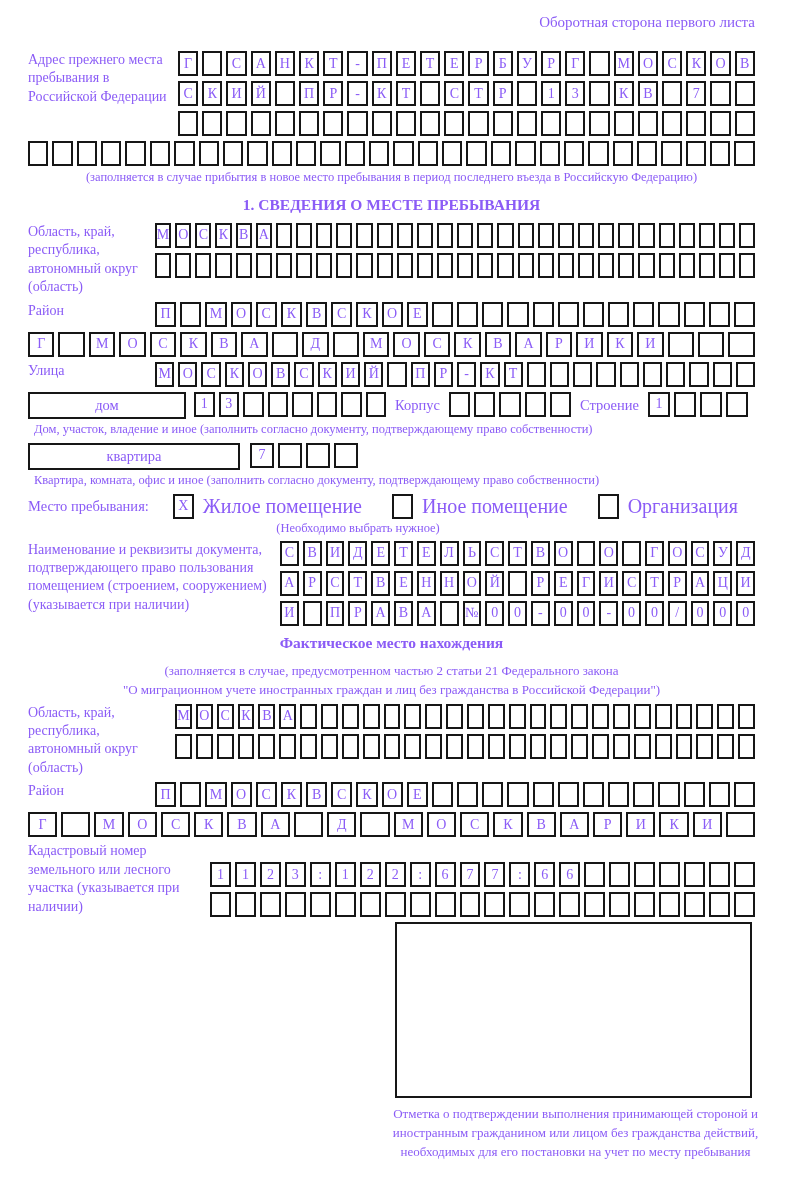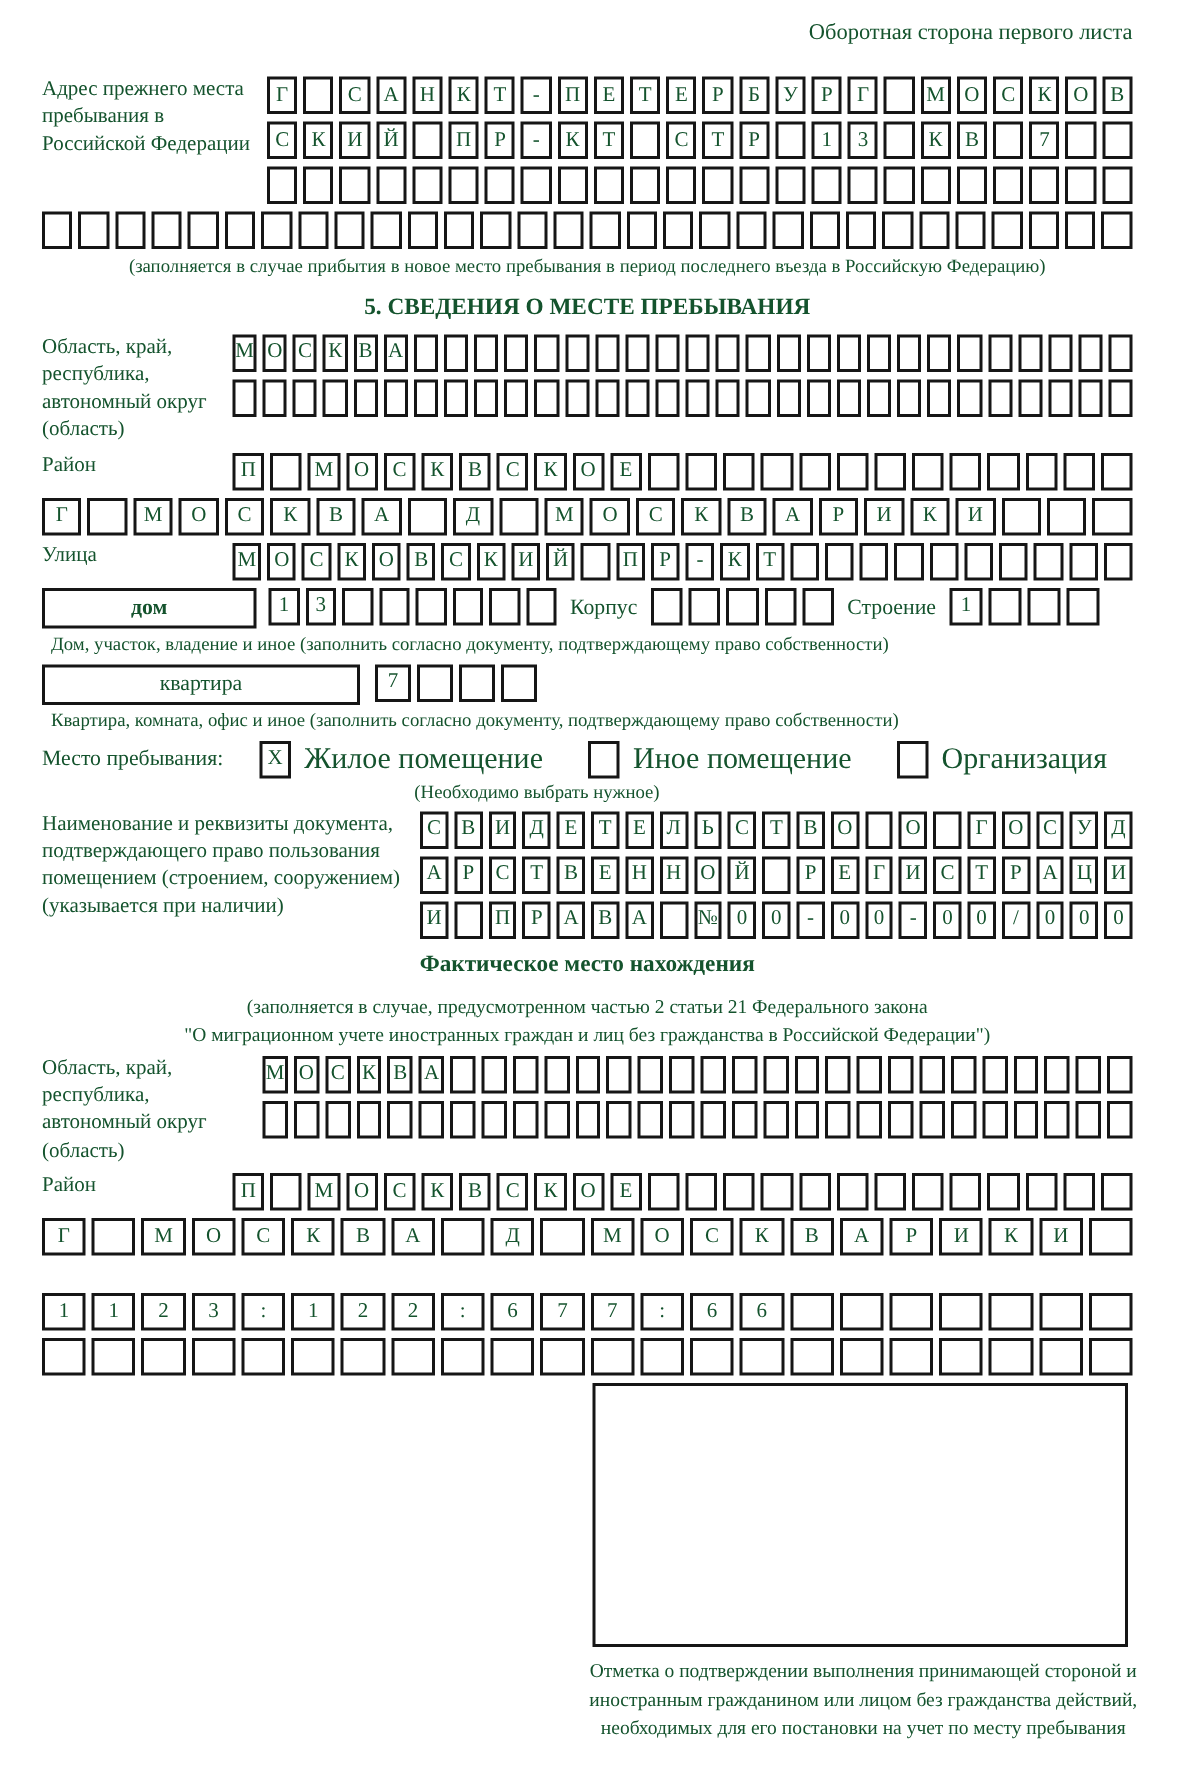--- a/index.html
+++ b/index.html
@@ -1,20 +1,20 @@
 <!DOCTYPE html>
 <html><head>
 <meta charset="utf-8">
 <style>
   html,body{margin:0;padding:0;background:#ffffff;}
   .page{
     width:800px;height:1180px;box-sizing:border-box;
     padding:14px 45px 0 28px;
     font-family:"Liberation Serif","DejaVu Serif",serif;
-    color:#14532d;background:#fff;overflow:hidden;position:relative;
+    color:#8b5cf6;background:#fff;overflow:hidden;position:relative;
   }
   .side-note{text-align:right;font-size:15px;margin-bottom:20px;}
   .lrow{display:flex;align-items:flex-start;margin-bottom:5px;}
   .lbl{font-size:14px;line-height:1.32;flex:none;box-sizing:border-box;padding-right:6px;}
   .w150{width:150px;} .w127{width:127px;} .w145{width:145px;}
   .w147{width:147px;} .w200{width:200px;} .w182{width:182px;} .w252{width:252px;}
   .rows{display:flex;flex-direction:column;gap:5px;flex:1 1 auto;min-width:0;}
   .boxrow{display:flex;gap:4px;flex:1 1 auto;min-width:0;}
   .boxrow.fixed{flex:none;}
   .cell{
@@ -22,21 +22,21 @@
     display:flex;align-items:center;justify-content:center;
     font-size:14px;background:#fff;overflow:hidden;
   }
   .full{margin:0 0 4px 0;}
   .note{font-size:12.5px;line-height:1.25;}
   .center{text-align:center;}
   .sec-title{font-size:15.5px;font-weight:bold;text-align:center;margin:10px 0 9px 0;}
   .domrow{display:flex;align-items:flex-start;margin-bottom:3px;}
   .widebox{border:2px solid #161616;box-sizing:border-box;height:27px;display:flex;
     align-items:center;justify-content:center;font-size:14.5px;flex:none;}
-  .wb160{width:143px;margin-right:8px;font-weight:bold;}
+  .wb160{width:158px;margin-right:8px;}
   .wb210{width:212px;margin-right:10px;}
   .r190{width:192px;} .r120{width:122px;} .r100{width:100px;} .r108{width:108px;}
   .inline-lbl{font-size:14.5px;line-height:27px;padding:0 9px;flex:none;}
   .under-note{font-size:12.5px;margin:1px 0 6px 0;padding-left:6px;}
   .mrow{display:flex;align-items:center;margin:4px 0 2px 0;}
   .mlabel{font-size:14.5px;flex:none;margin-right:24px;}
   .cbox{width:21px;height:25px;border:2px solid #161616;box-sizing:border-box;flex:none;
     display:flex;align-items:center;justify-content:center;font-size:14px;}
   .opt{font-size:20px;flex:none;margin:0 30px 0 9px;}
   .opt:last-child{margin-right:0;}
@@ -164,21 +164,21 @@
       <div class="cell"></div>
       <div class="cell"></div>
       <div class="cell"></div>
       <div class="cell"></div>
       <div class="cell"></div>
       <div class="cell"></div>
       <div class="cell"></div>
     </div>
   <div class="note center mb6">(заполняется в случае прибытия в новое место пребывания в период последнего въезда в Российскую Федерацию)</div>
 
-  <div class="sec-title">5. СВЕДЕНИЯ О МЕСТЕ ПРЕБЫВАНИЯ</div>
+  <div class="sec-title">1. СВЕДЕНИЯ О МЕСТЕ ПРЕБЫВАНИЯ</div>
 
   <div class="lrow">
     <div class="lbl w127">Область, край, республика, автономный округ (область)</div>
     <div class="rows">
       <div class="boxrow">
           <div class="cell">М</div>
           <div class="cell">О</div>
           <div class="cell">С</div>
           <div class="cell">К</div>
           <div class="cell">В</div>
@@ -584,20 +584,21 @@
         <div class="cell">А</div>
         <div class="cell">Р</div>
         <div class="cell">И</div>
         <div class="cell">К</div>
         <div class="cell">И</div>
         <div class="cell"></div>
       </div>
   </div>
 
   <div class="lrow">
+    <div class="lbl w182">Кадастровый номер земельного или лесного участка (указывается при наличии)</div>
     <div class="rows pad-top20">
       <div class="boxrow">
           <div class="cell">1</div>
           <div class="cell">1</div>
           <div class="cell">2</div>
           <div class="cell">3</div>
           <div class="cell">:</div>
           <div class="cell">1</div>
           <div class="cell">2</div>
           <div class="cell">2</div>

